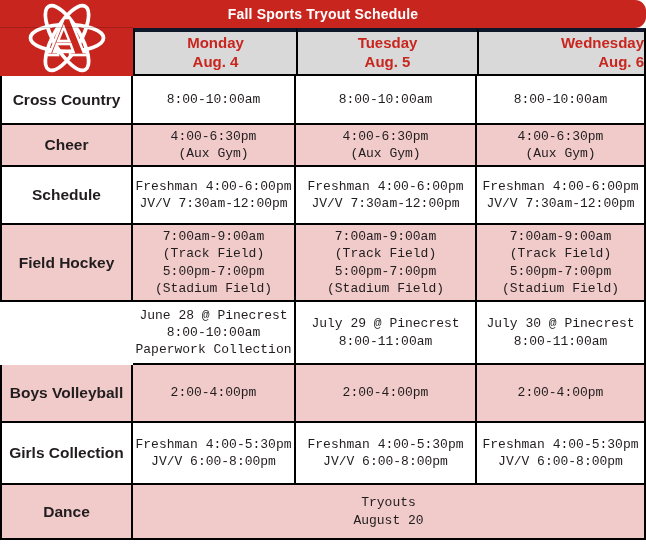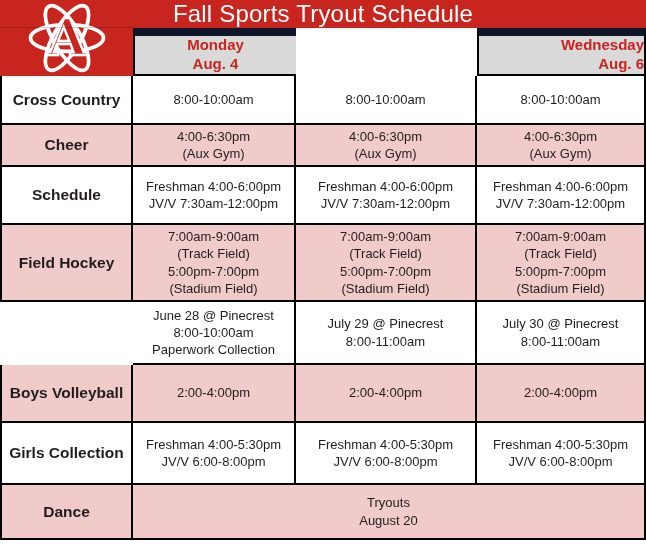--- a/index.html
+++ b/index.html
@@ -15,41 +15,41 @@
     position:relative;
     display:grid;
     width:646px; height:540px;
     grid-template-columns:133px 163px 181px 169px;
     grid-template-rows:28px 48px 49px 42px 58px 77px 63px 58px 62px 55px;
   }
   .title-cell {
     grid-area:1 / 1 / 2 / 5;
     background:var(--red);
     color:#fff;
-    font-weight:normal;
-    font-size:24px;
+    font-weight:bold;
+    font-size:14px;
     letter-spacing:.2px;
-    display:flex; align-items:center; justify-content:center;
+    display:flex; align-items:center; justify-content:center;border-radius:11px;
   }
   .logo-cell {
     position:absolute; left:0; top:0; width:133px; height:76px;
     background:var(--red);
     display:flex; align-items:center; justify-content:center;
   }
   .logo-cell::after {
     content:""; position:absolute; left:0; top:27px; width:100%; height:1px;
     background:rgba(0,0,0,0.18);
   }
   .day-cell {
     background:var(--gray);
     color:var(--red);
     font-weight:bold; font-size:15px; line-height:1.25;
     text-align:center;
     display:flex; flex-direction:column; align-items:center; justify-content:center;
-    border-top:8px solid #0f172a;
+    border-top:4px solid #0f172a;
     border-left:2px solid #000;
     border-bottom:2px solid #000;
   }
   .day-cell.last { border-right:2px solid #000;align-items:flex-end; }
   .label-cell {
     background:#fff;
     color:var(--ink);
     font-weight:bold; font-size:15.5px;
     display:flex; align-items:center; justify-content:center;
     text-align:center;
@@ -59,37 +59,42 @@
     padding:0 4px;
   }
   .cell {
     background:#fff;
     color:var(--ink);
     font-size:13px; line-height:1.32;
     display:flex; align-items:center; justify-content:center;
     text-align:center;
     border-right:2px solid #000;
     border-bottom:2px solid #000;
-    padding:2px 8px;
+    padding:2px 0;
+    font-family:Liberation Mono, monospace;
   }
   .pre { white-space:pre-line; }
   .pink { background:var(--pink); }
   .bottom-strip { position:absolute; left:0; bottom:0; width:646px; height:6px; background:#fff; }
 </style>
 </head>
 <body>
 
 <div class="page" style="--red: #c8251f; --pink: #f1caca; --gray: #d9d9d9; --ink: #211d1e;">
   <div class="grid">
 
     <div class="title-cell">Fall Sports Tryout Schedule</div>
 
     <div class="day-cell" style="grid-area:2/2">
       <div>Monday</div>
       <div>Aug. 4</div>
+    </div>
+    <div class="day-cell" style="grid-area:2/3">
+      <div>Tuesday</div>
+      <div>Aug. 5</div>
     </div>
     <div class="day-cell last" style="grid-area:2/4">
       <div>Wednesday</div>
       <div>Aug. 6</div>
     </div>
 
     <div class="label-cell" style="grid-area:3/1">Cross Country</div>
     <div class="cell" style="grid-area:3/2">
         <span class="pre">8:00-10:00am</span>
       </div>

